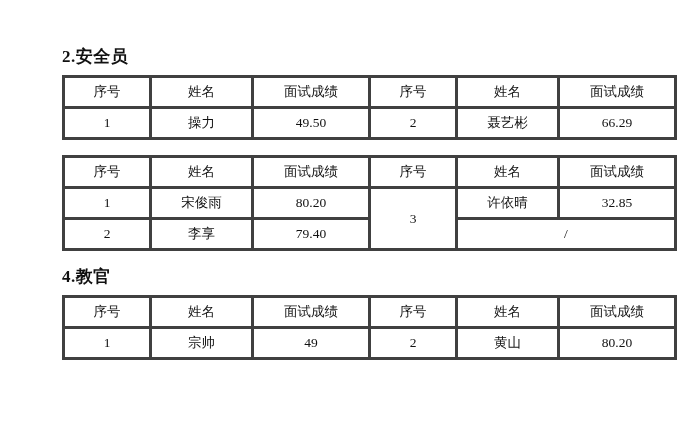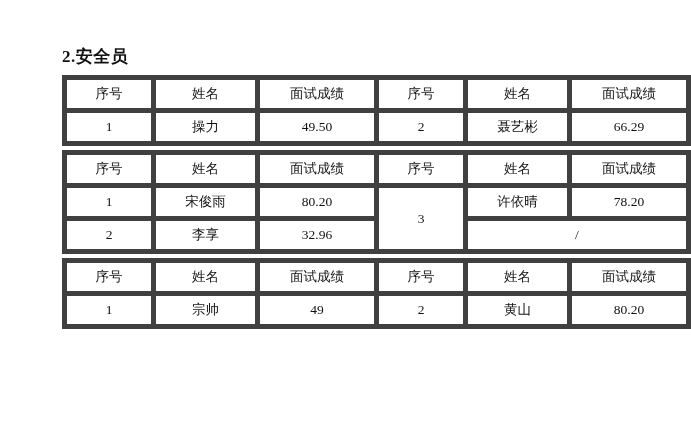--- a/index.html
+++ b/index.html
@@ -32,37 +32,37 @@
   .section-heading.tight {
     margin-top: 9px;
   }
   table.grades {
     border-collapse: collapse;
     width: 569px;
     table-layout: fixed;
     margin: 0 0 0 0;
   }
   table.grades td {
-    border: 5px solid #404040;
+    border: 3px solid #404040;
     height: 28px;
     text-align: center;
     vertical-align: middle;
     font-size: 13.5px;
     font-family: "Liberation Serif", "DejaVu Serif", serif;
     color: #111;
     padding: 0 2px;
   }
   table.grades tr.header td {
     font-size: 13.5px;
   }
   .col-idx { width: 80px; }
   .col-name { width: 95px; }
   .col-score { width: 110px; }
   .section {
-    margin-bottom: 4px;
+    margin-bottom: 15px;
   }
   .num-cell { font-family: "Liberation Serif", "DejaVu Serif", serif; }
 </style>
 </head>
 <body>
 
 <div class="page">
 
   <div class="section">
     <h2 class="section-heading">2.安全员</h2>
@@ -98,33 +98,34 @@
           <td class="col-idx">序号</td>
           <td class="col-name">姓名</td>
           <td class="col-score">面试成绩</td>
         </tr>
         <tr>
           <td class="num-cell">1</td>
           <td>宋俊雨</td>
           <td class="num-cell">80.20</td>
           <td class="num-cell" rowspan="2">3</td>
           <td>许依晴</td>
-          <td class="num-cell">78.20</td>
+          <td class="num-cell">32.85</td>
         </tr>
         <tr>
           <td class="num-cell">2</td>
           <td>李享</td>
-          <td class="num-cell">32.96</td>
+          <td class="num-cell">79.40</td>
           <td colspan="2">/</td>
         </tr>
       </tbody>
     </table>
   </div>
 
   <div class="section">
+    <h2 class="section-heading tight">4.教官</h2>
     <table class="grades">
       <tbody>
         <tr class="header">
           <td class="col-idx">序号</td>
           <td class="col-name">姓名</td>
           <td class="col-score">面试成绩</td>
           <td class="col-idx">序号</td>
           <td class="col-name">姓名</td>
           <td class="col-score">面试成绩</td>
         </tr>

